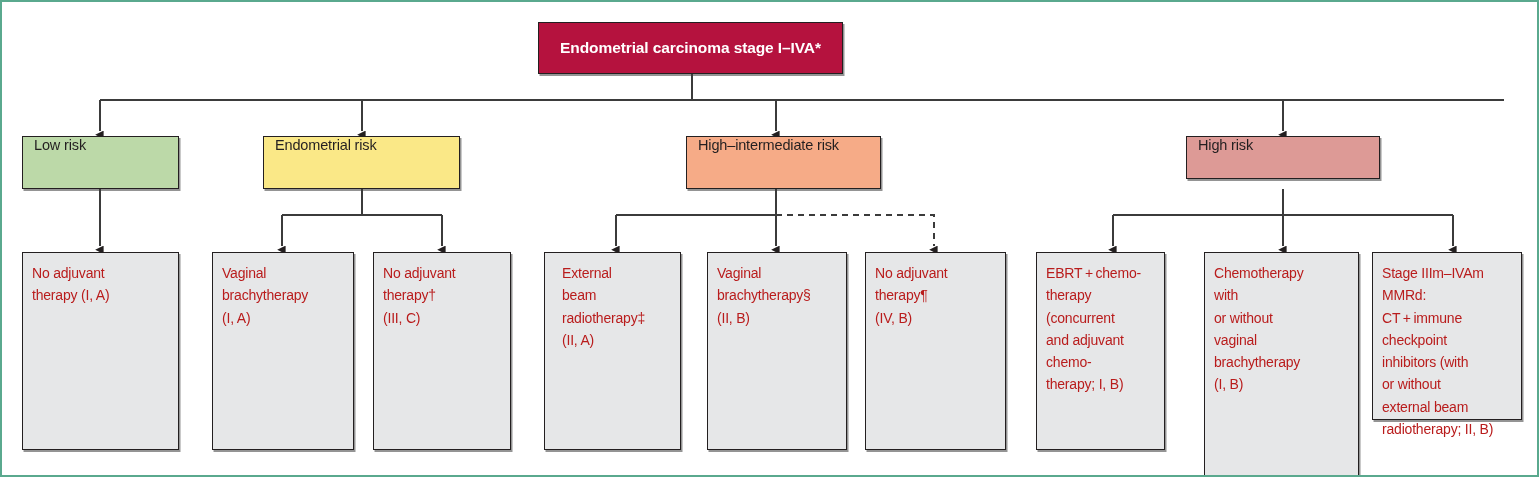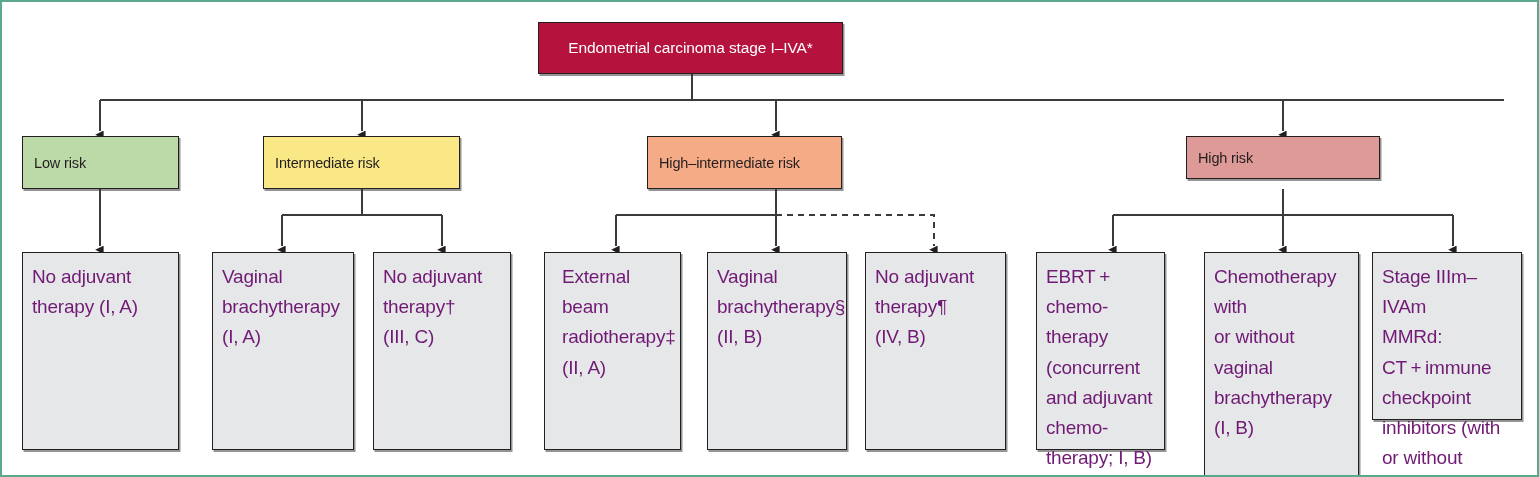--- a/index.html
+++ b/index.html
@@ -27,43 +27,42 @@
   }
   .root-node {
     background: #b5123e;
     display: flex;
     align-items: center;
     justify-content: center;
   }
   .root-label {
     color: #ffffff;
     font-size: 15.5px;
-    font-weight: normal;
+    font-weight: bold;
     letter-spacing: -0.1px;
     white-space: nowrap;
   }
   .risk-node {
     display: flex;
-    align-items: center;
   }
   .risk-label {
     font-size: 14.5px;
     color: #231f20;
     padding-left: 11px;
     letter-spacing: -0.15px;
     white-space: nowrap;
   }
   .treat-node {
     background: #e6e7e8;
     padding: 9px 8px 6px 9px;
   }
   .treat-label {
-    font-size: 19px;
+    font-size: 14px;
     line-height: 1.59;
-    color: #701a75;
+    color: #b91c1c;
     letter-spacing: -0.2px;
     white-space: pre-line;
     display: block;
   }
   .edge-layer {
     position: absolute;
     left: 0;
     top: 0;
     width: 1539px;
     height: 477px;
@@ -117,24 +116,24 @@
 
   <div class="node root-node" style="left:536px; top:20px; width:305px; height:52px;">
     <span class="root-label">Endometrial carcinoma stage I–IVA*</span>
   </div>
 
   <div class="node risk-node" style="left:20px; top:134px; width:157px; height:53px; background:#bcd9a8;">
     <span class="risk-label">Low risk</span>
   </div>
 
   <div class="node risk-node" style="left:261px; top:134px; width:197px; height:53px; background:#fae887;">
-    <span class="risk-label">Intermediate risk</span>
-  </div>
-
-  <div class="node risk-node" style="left:645px; top:134px; width:195px; height:53px; background:#f6ab87;">
+    <span class="risk-label">Endometrial risk</span>
+  </div>
+
+  <div class="node risk-node" style="left:684px; top:134px; width:195px; height:53px; background:#f6ab87;">
     <span class="risk-label">High–intermediate risk</span>
   </div>
 
   <div class="node risk-node" style="left:1184px; top:134px; width:194px; height:43px; background:#dd9a96;">
     <span class="risk-label">High risk</span>
   </div>
 
   <div class="node treat-node" style="left:20px; top:250px; width:157px; height:198px;">
     <span class="treat-label">No adjuvant
 therapy (I, A)</span>

